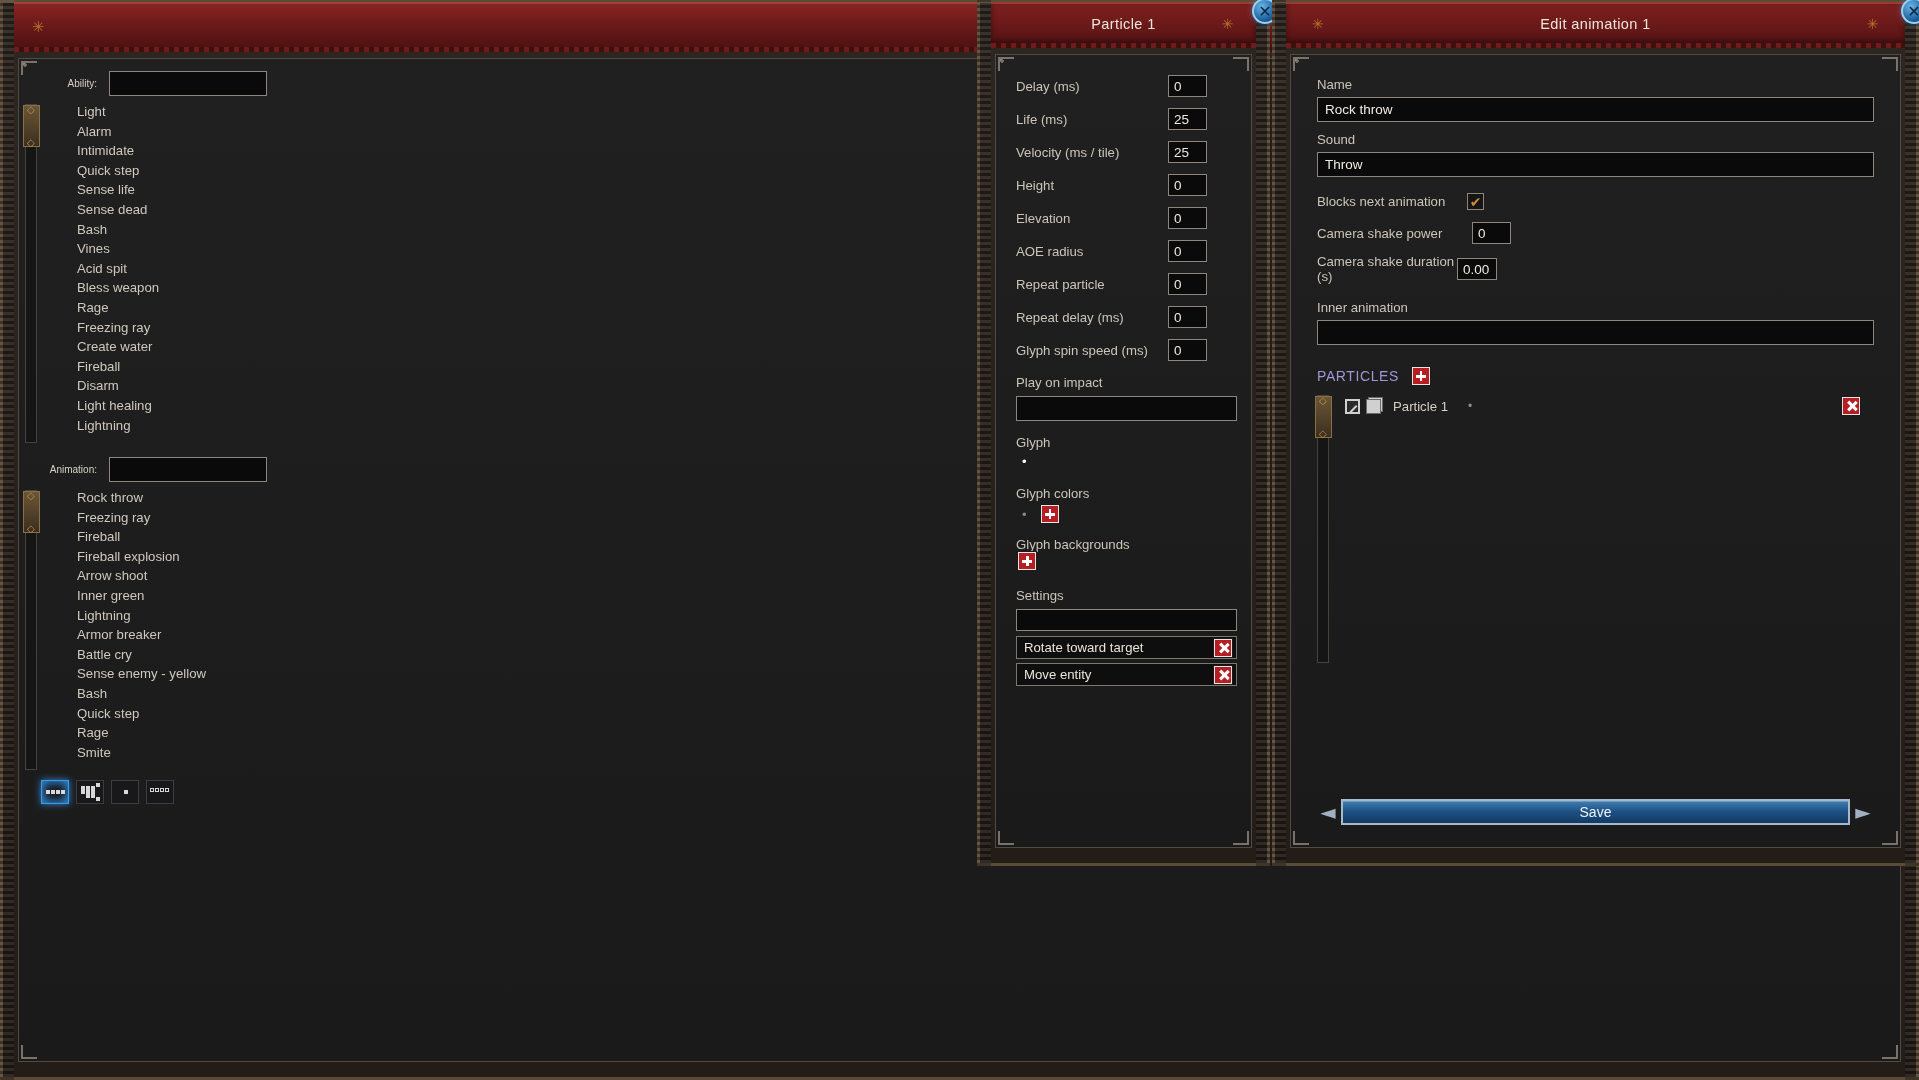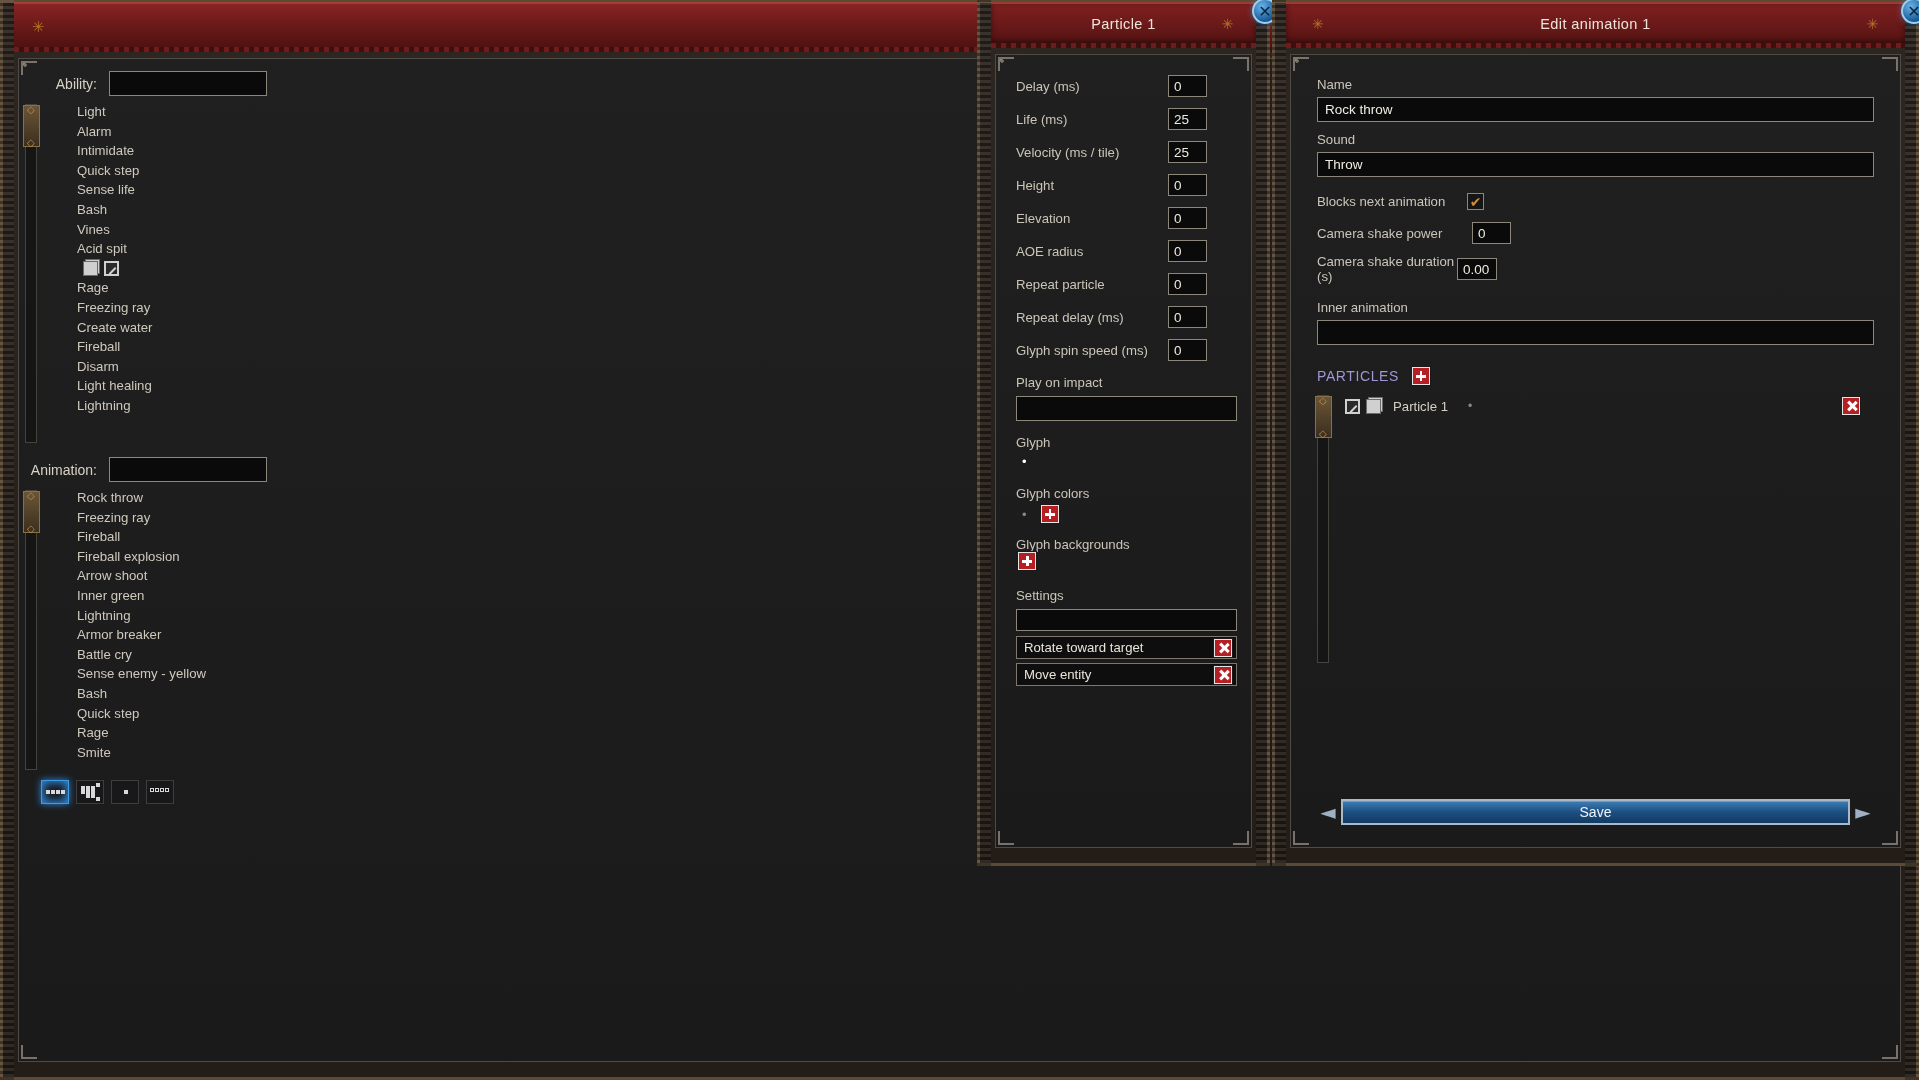--- a/index.html
+++ b/index.html
@@ -102,21 +102,21 @@
     position: absolute; top: 0; bottom: 0; width: 14px;
     background: linear-gradient(90deg,#584835,#7a6244 45%,#3e3225);
     background-image: repeating-linear-gradient(0deg, rgba(0,0,0,.3) 0 3px, rgba(255,255,255,.06) 3px 6px);
   }
   .lp-inner {
     position: absolute; left: 18px; right: 18px; top: 58px; bottom: 18px;
     background: linear-gradient(180deg,#202020,#1a1a1a);
     border: 1px solid #4e4b46;
   }
   .field-row { display: flex; align-items: center; padding: 10px 0 4px 0; }
-  .field-label { color: #d8d2c6; font-size: 14px; width: 90px; text-align: right; padding-right: 12px; }
+  .field-label { color: #d8d2c6; font-size: 10px; width: 90px; text-align: right; padding-right: 12px; }
   .text-input {
     background: #0a0a0a; border: 1px solid #8d867b; height: 25px;
     color: #e9e4d9; font-size: 13.5px; padding: 0 6px; line-height: 23px;
     font-family: "Liberation Sans", sans-serif;
   }
 
   .list-wrap { position: relative; display: flex; }
   .scroll-track {
     width: 12px; background: #151515; border: 1px solid #46423c;
     margin-left: 6px; position: relative;
@@ -322,35 +322,41 @@
               <span class="li-label">Quick step</span>
               <span class="ico ico-copy"></span>
               <span class="ico ico-edit"></span>
             </div>
             <div class="list-item">
               <span class="li-label">Sense life</span>
               <span class="ico ico-copy"></span>
               <span class="ico ico-edit"></span>
             </div>
             <div class="list-item">
+              <span class="li-label">Sense dead</span>
+              <span class="ico ico-copy"></span>
+              <span class="ico ico-edit"></span>
+            </div>
+            <div class="list-item">
               <span class="li-label">Bash</span>
               <span class="ico ico-copy"></span>
               <span class="ico ico-edit"></span>
             </div>
             <div class="list-item">
               <span class="li-label">Vines</span>
               <span class="ico ico-copy"></span>
               <span class="ico ico-edit"></span>
             </div>
             <div class="list-item">
               <span class="li-label">Acid spit</span>
               <span class="ico ico-copy"></span>
               <span class="ico ico-edit"></span>
             </div>
             <div class="list-item">
+              <span class="li-label">Bless weapon</span>
               <span class="ico ico-copy"></span>
               <span class="ico ico-edit"></span>
             </div>
             <div class="list-item">
               <span class="li-label">Rage</span>
               <span class="ico ico-copy"></span>
               <span class="ico ico-edit"></span>
             </div>
             <div class="list-item">
               <span class="li-label">Freezing ray</span>

